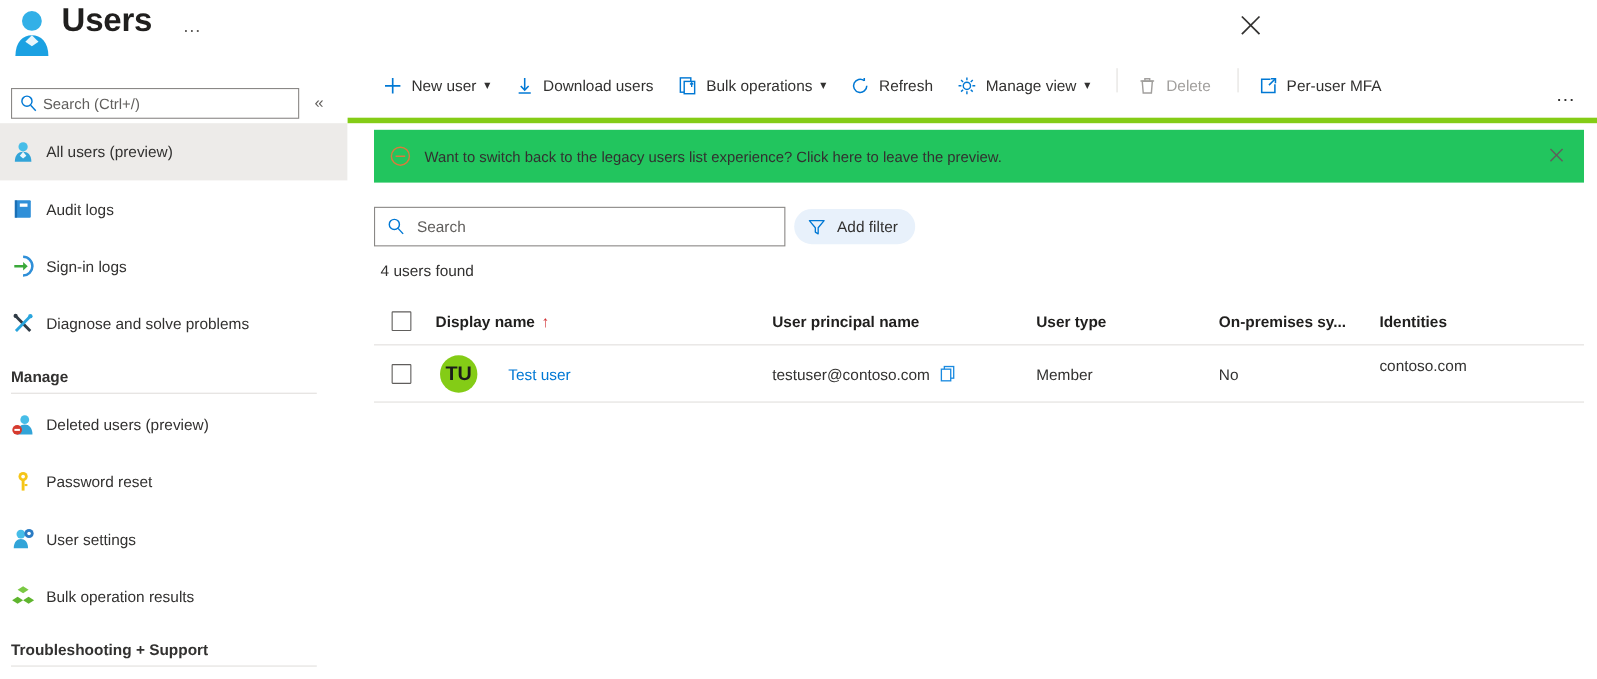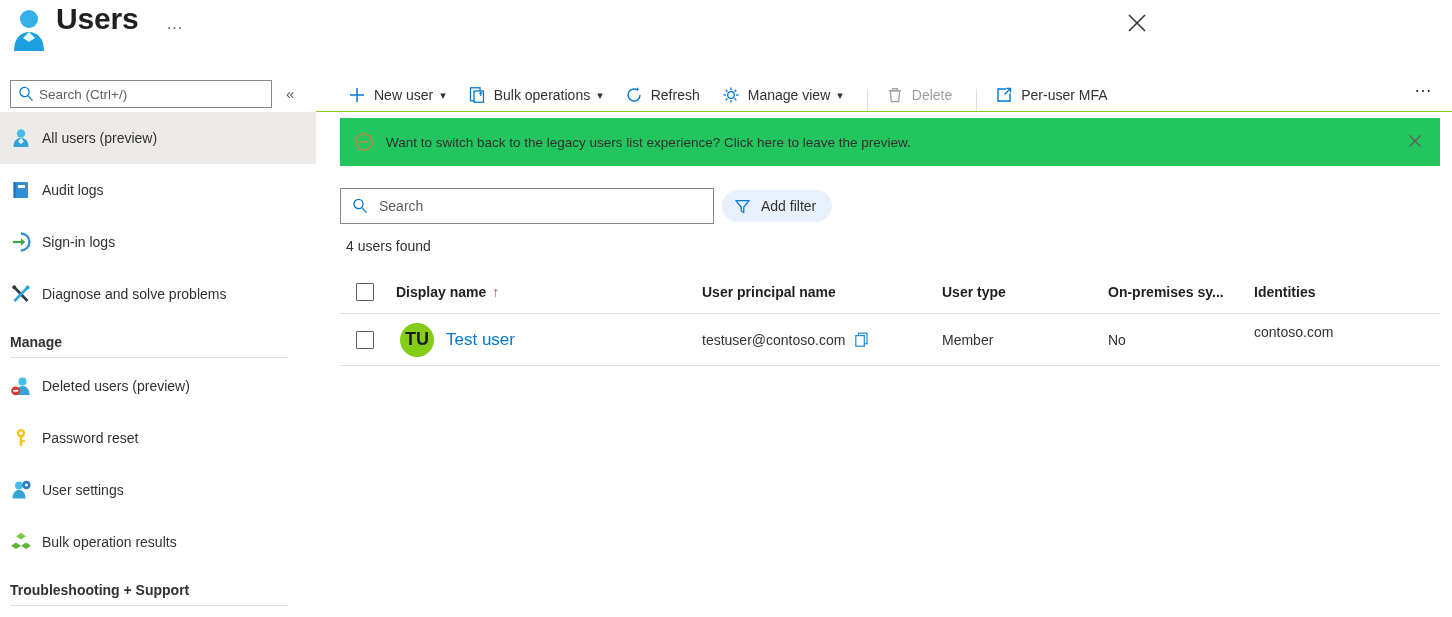--- a/index.html
+++ b/index.html
@@ -79,23 +79,23 @@
   
   .main {
     position: absolute; left: 316px; top: 62px;
     width: 1136px; height: 555px;
     background: #ffffff;
   }
 
   
   .cmdbar {
     position: relative; height: 50px;
-    display: flex; align-items: flex-end;
+    display: flex; align-items: flex-start;
     padding-left: 24px;
-    border-bottom: 1px solid #84cc16;
+    border-bottom: 5px solid #84cc16;
   }
   .cmd {
     display: flex; align-items: center;
     height: 32px; padding: 0 8px; margin-right: 6px;
     font-size: 14px; color: #323130; cursor: pointer;
     white-space: nowrap;
   }
   .cmd.disabled { color: #a19f9d; cursor: default; }
   .cmd .cmd-ico { flex: none; width: 18px; height: 18px; margin-right: 8px; }
   .cmd .caret {
@@ -183,21 +183,21 @@
   .sortarrow { color: #d13438; margin-left: 6px; font-size: 14px; }
 
   .avatar {
     width: 34px; height: 34px; border-radius: 50%;
     background: #84cc16;
     display: flex; align-items: center; justify-content: center;
     font-size: 18px; font-weight: 600; color: #1b1b1b;
     flex: none; margin-left: 4px;
   }
   .displaylink {
-    margin-left: 12px; font-size: 17px; color: #0078d4;
+    margin-left: 28px; font-size: 14px; color: #0078d4;
     cursor: pointer;
   }
   .copy-ico { width: 18px; height: 18px; margin-left: 8px; cursor: pointer; flex:none; }
   .ident-cell { position: relative; top: -8px; }
 </style>
 </head>
 <body>
 
 <div class="titlebar">
 
@@ -355,20 +355,30 @@
       <span class="cmd-ico">
         <svg viewBox="0 0 18 18" width="18" height="18">
           <line x1="9" y1="2" x2="9" y2="16" stroke="#0078d4" stroke-width="1.5"></line>
           <line x1="2" y1="9" x2="16" y2="9" stroke="#0078d4" stroke-width="1.5"></line>
         </svg>
       </span>
       <span>New user</span>
       <span class="caret">▾</span>
     </div>
 
+    <div class="cmd">
+      <span class="cmd-ico">
+        <svg viewBox="0 0 18 18" width="18" height="18">
+          <line x1="9" y1="2" x2="9" y2="12.5" stroke="#0078d4" stroke-width="1.4"></line>
+          <path d="M5.4 9.2 L9 12.9 L12.6 9.2" fill="none" stroke="#0078d4" stroke-width="1.4"></path>
+          <line x1="3.5" y1="15.5" x2="14.5" y2="15.5" stroke="#0078d4" stroke-width="1.4"></line>
+        </svg>
+      </span>
+      <span>Download users</span>
+    </div>
 
     <div class="cmd">
       <span class="cmd-ico">
         <svg viewBox="0 0 18 18" width="18" height="18">
           <rect x="2.5" y="1.8" width="9.5" height="13" fill="none" stroke="#0078d4" stroke-width="1.3"></rect>
           <rect x="6" y="5" width="9.5" height="11.2" fill="#ffffff" stroke="#0078d4" stroke-width="1.3"></rect>
           <line x1="12.8" y1="6.4" x2="12.8" y2="10" stroke="#0078d4" stroke-width="1.2"></line>
           <path d="M11.4 7.8 L12.8 6.3 L14.2 7.8" fill="none" stroke="#0078d4" stroke-width="1.2"></path>
         </svg>
       </span>

